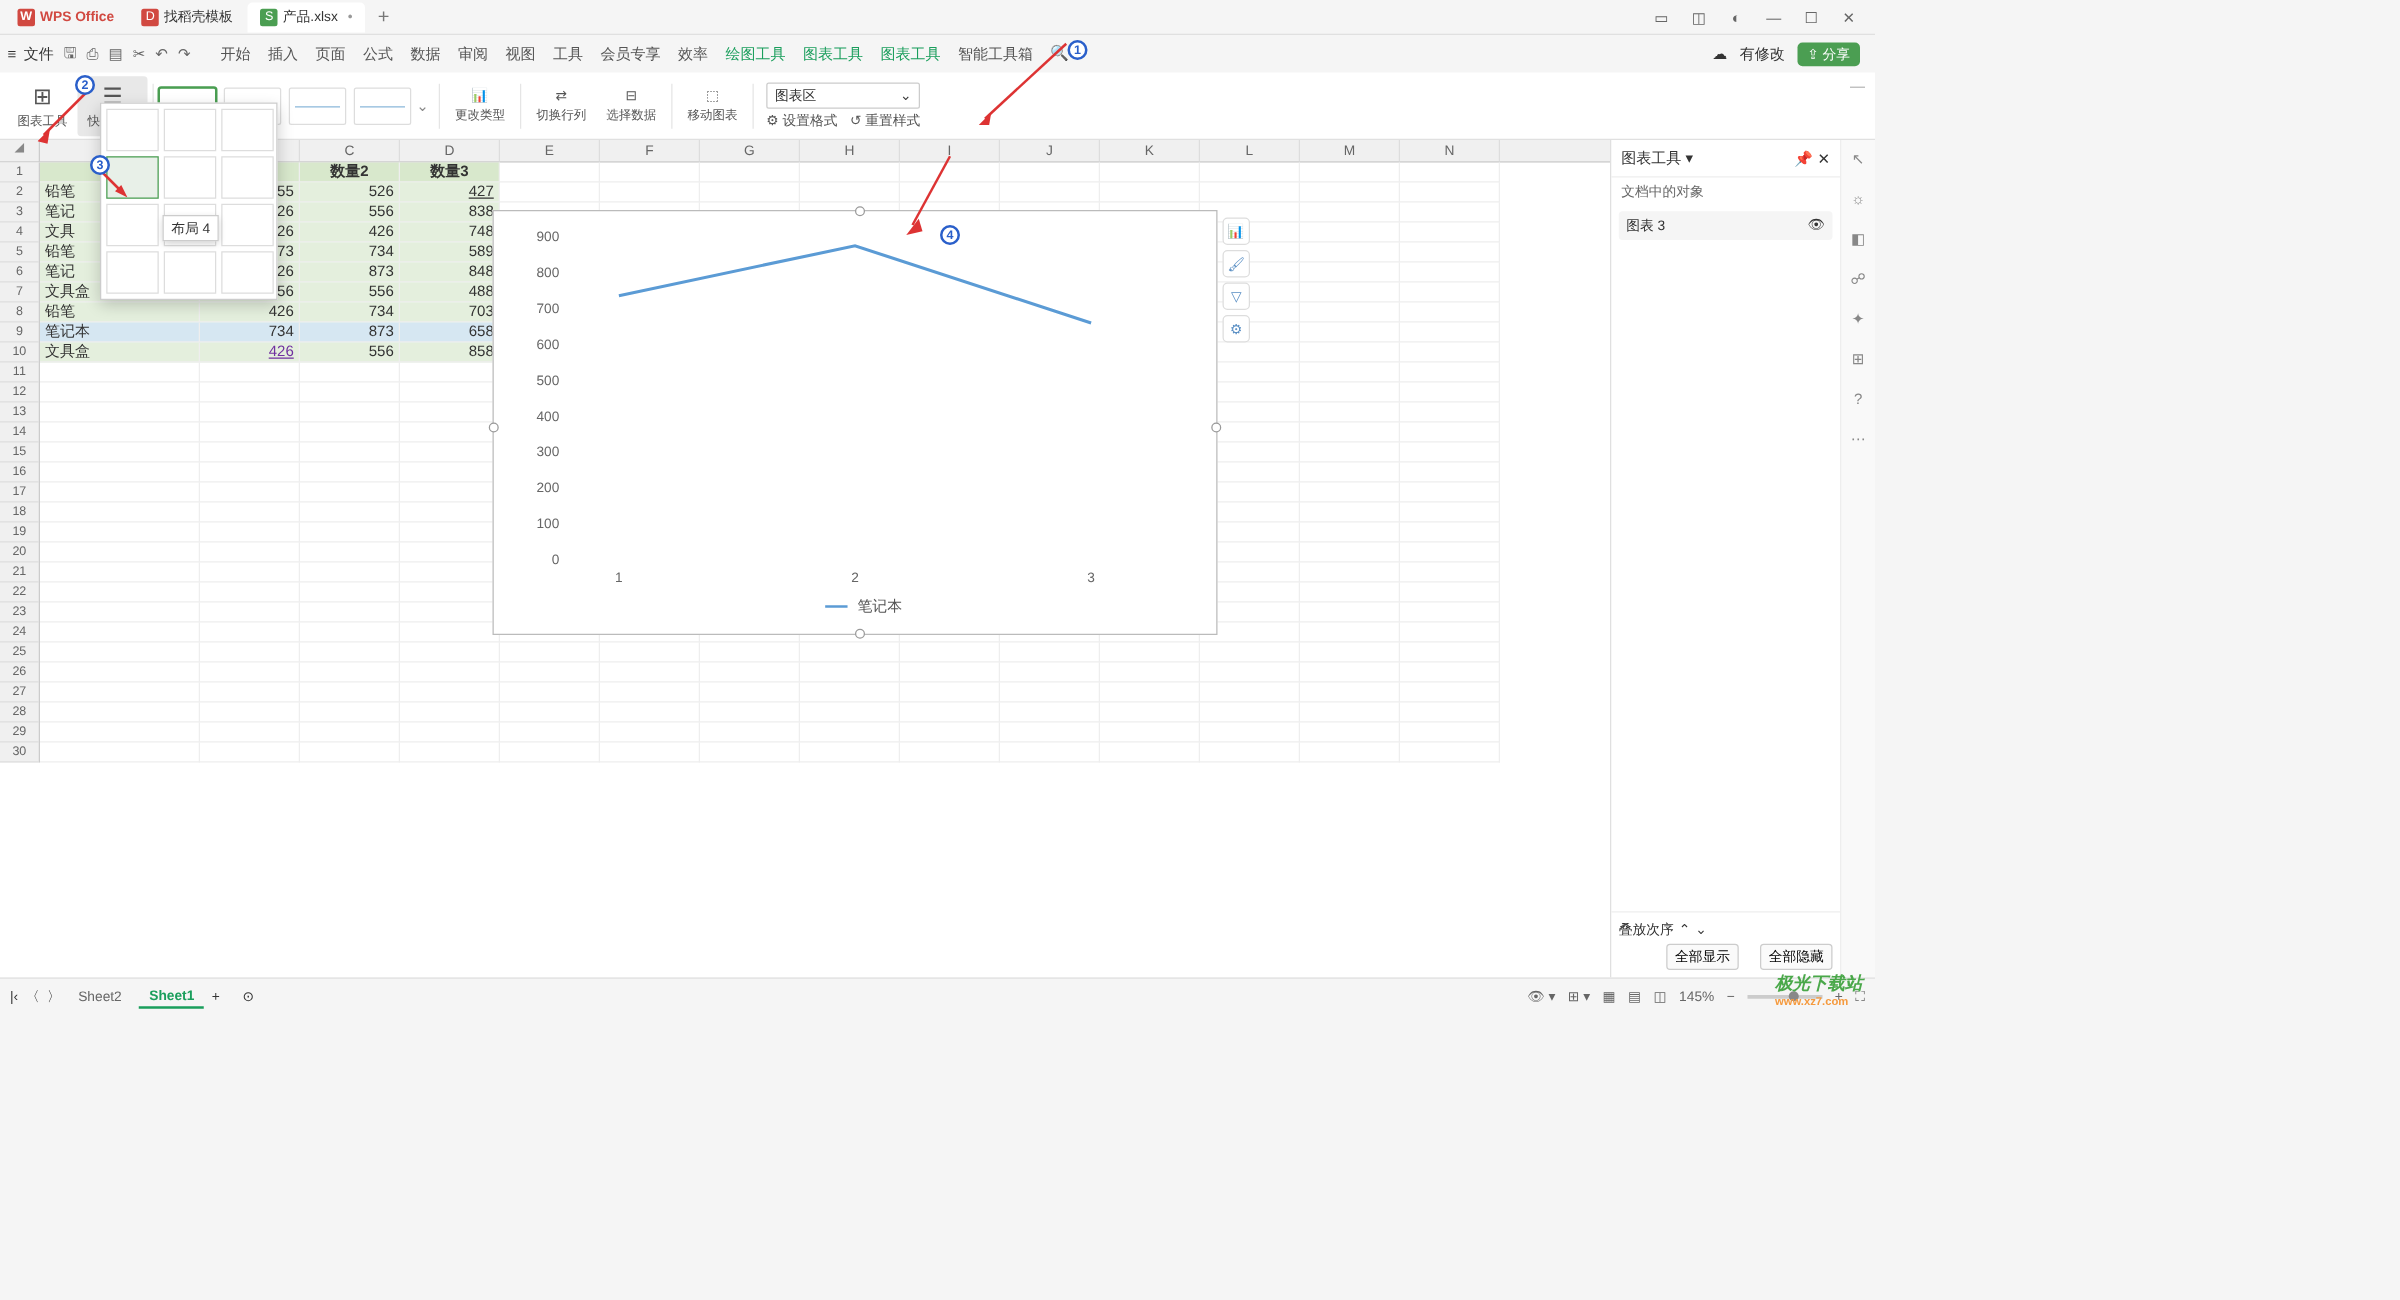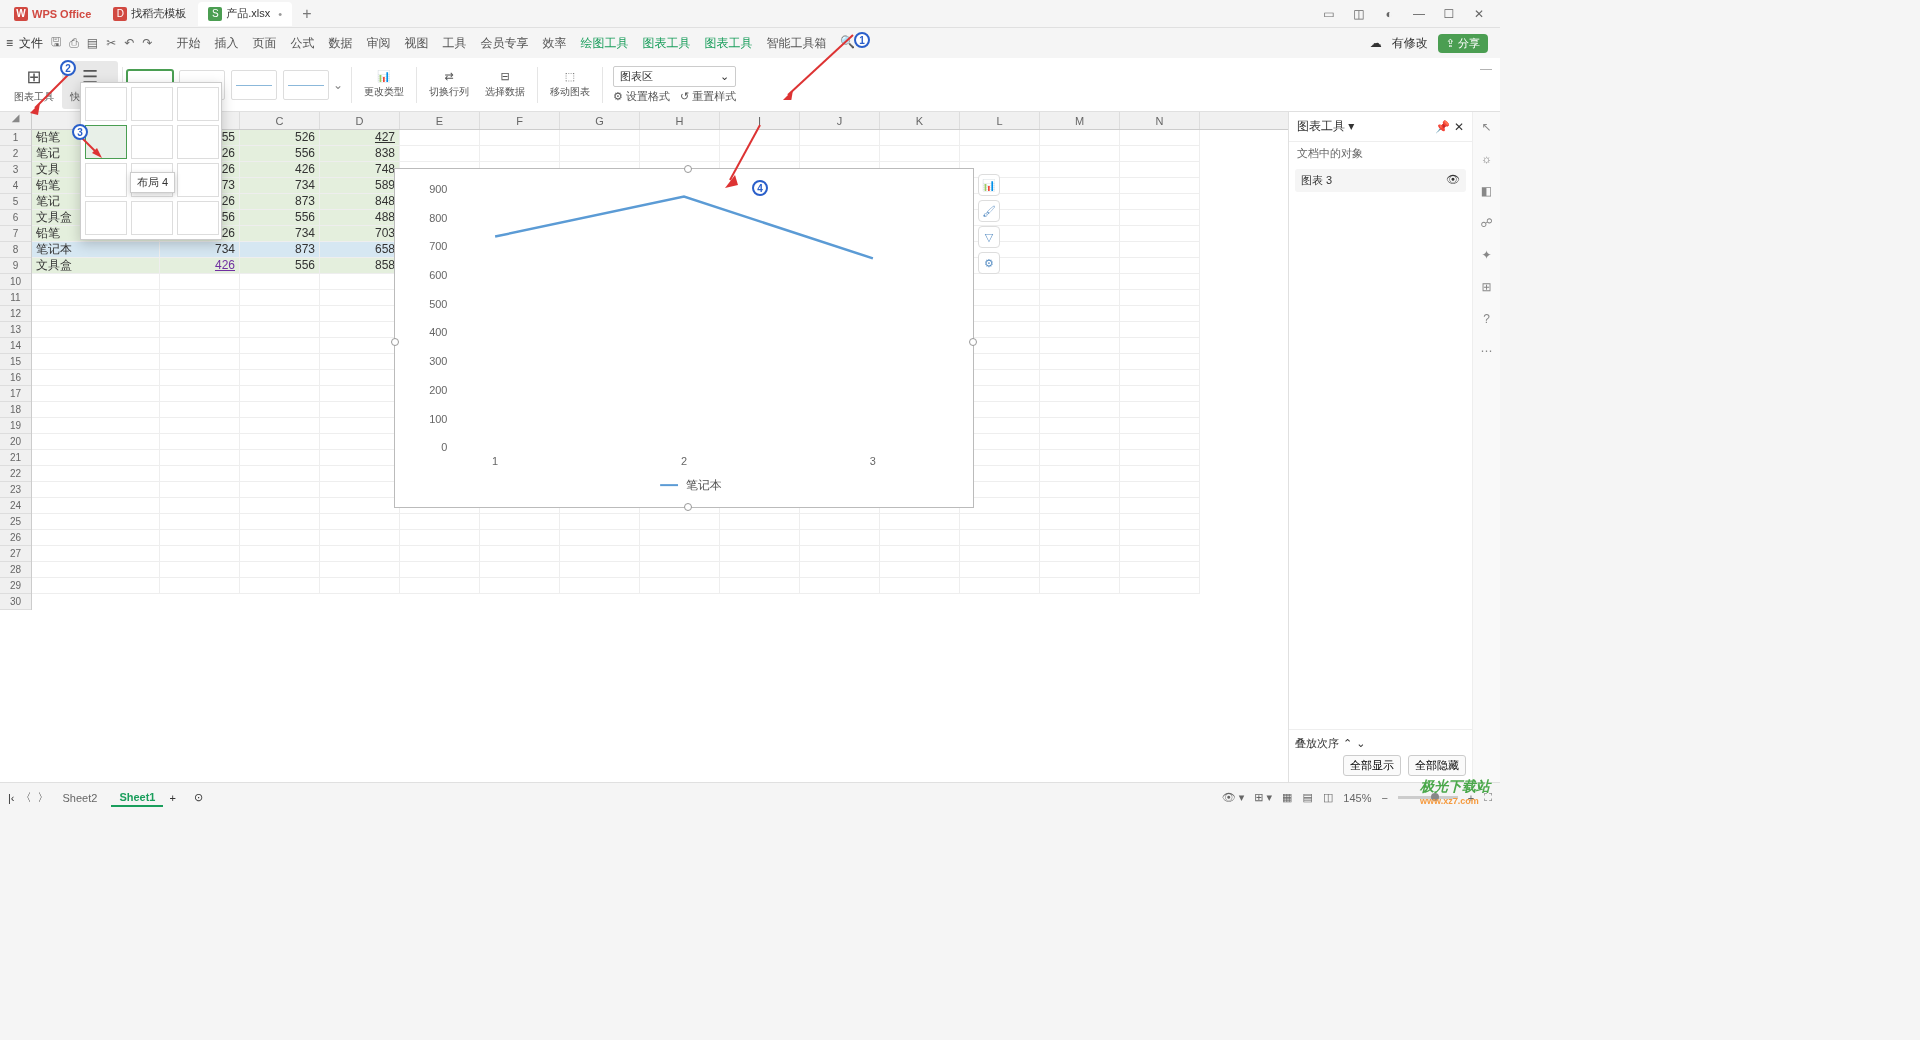--- a/index.html
+++ b/index.html
@@ -76,21 +76,21 @@
 .chartobj svg { width: 100%; height: 100%; }
 .sidebtns { position: absolute; top: 62px; left: 978px; display: flex; flex-direction: column; gap: 4px; }
 .sidebtns div { width: 22px; height: 22px; border: 1px solid #ddd; border-radius: 4px; background: #fff; display: flex; align-items: center; justify-content: center; font-size: 11px; color: #5a8fc4; }
 
 
 .rightpane .hdr { padding: 6px 8px; border-bottom: 1px solid #eee; display: flex; justify-content: space-between; align-items: center; font-size: 12px; }
 .rightpane .sub { padding: 4px 8px; font-size: 11px; color: #666; }
 .rightpane .item { margin: 4px 6px; padding: 4px 6px; background: #f5f5f5; border-radius: 3px; display: flex; justify-content: space-between; font-size: 11px; }
 .rightpane .footer { margin-top: auto; padding: 6px; border-top: 1px solid #eee; }
 .rightpane .footer .row1 { display: flex; align-items: center; gap: 4px; font-size: 11px; margin-bottom: 4px; }
-.rightpane .footer .btns { display: flex; gap: 7px; justify-content: flex-end; }
+.rightpane .footer .btns { display: flex; gap: 17px; justify-content: flex-end; }
 .rightpane .footer .btns button { font-size: 11px; padding: 2px 6px; border: 1px solid #ccc; background: #fafafa; border-radius: 3px; }
 
 
 .statusbar { position: absolute; bottom: 0; left: 0; right: 0; height: 30px; border-top: 1px solid #e0e0e0; background: #f5f5f5; display: flex; align-items: center; font-size: 11px; }
 .sheettabs { display: flex; align-items: center; gap: 6px; padding: 0 8px; }
 .sheettab { padding: 2px 8px; color: #666; }
 .sheettab.active { color: #1a9e5c; border-bottom: 2px solid #1a9e5c; font-weight: bold; }
 .statusright { margin-left: auto; display: flex; align-items: center; gap: 10px; padding-right: 8px; color: #666; }
 
 
@@ -282,20 +282,36 @@
         <div>24</div>
         <div>25</div>
         <div>26</div>
         <div>27</div>
         <div>28</div>
         <div>29</div>
         <div>30</div>
       </div>
     <div class="cells" id="cells">
         <div class="row">
+          <div class="cell hdrbg" style="width: 128px;">产品</div>
+          <div class="cell hdrbg" style="width: 80px;"></div>
+          <div class="cell hdrbg" style="width: 80px;">数量2</div>
+          <div class="cell hdrbg" style="width: 80px;">数量3</div>
+          <div class="cell" style="width: 80px;"></div>
+          <div class="cell" style="width: 80px;"></div>
+          <div class="cell" style="width: 80px;"></div>
+          <div class="cell" style="width: 80px;"></div>
+          <div class="cell" style="width: 80px;"></div>
+          <div class="cell" style="width: 80px;"></div>
+          <div class="cell" style="width: 80px;"></div>
+          <div class="cell" style="width: 80px;"></div>
+          <div class="cell" style="width: 80px;"></div>
+          <div class="cell" style="width: 80px;"></div>
+        </div>
+        <div class="row">
           <div class="cell greenbg txt" style="width: 128px;">铅笔</div>
           <div class="cell greenbg" style="width: 80px;">55</div>
           <div class="cell greenbg" style="width: 80px;">526</div>
           <div class="cell greenbg" style="width: 80px; text-decoration: underline;">427</div>
           <div class="cell" style="width: 80px;"></div>
           <div class="cell" style="width: 80px;"></div>
           <div class="cell" style="width: 80px;"></div>
           <div class="cell" style="width: 80px;"></div>
           <div class="cell" style="width: 80px;"></div>
           <div class="cell" style="width: 80px;"></div>

